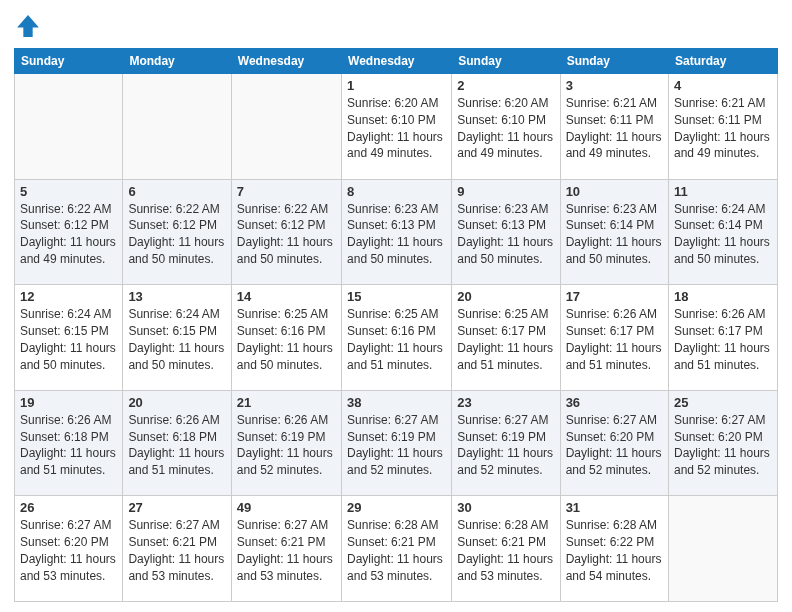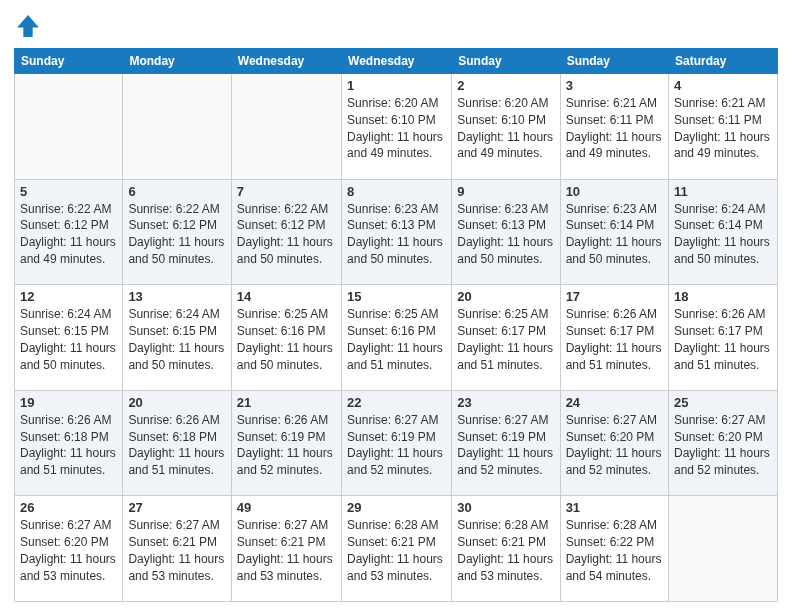--- a/index.html
+++ b/index.html
@@ -226,29 +226,29 @@
           </td>
           <td>
             <span class="day-number">20</span>
             <div class="day-info">Sunrise: 6:26 AM<br>Sunset: 6:18 PM<br>Daylight: 11 hours and 51 minutes.</div>
           </td>
           <td>
             <span class="day-number">21</span>
             <div class="day-info">Sunrise: 6:26 AM<br>Sunset: 6:19 PM<br>Daylight: 11 hours and 52 minutes.</div>
           </td>
           <td>
-            <span class="day-number">22</span>
+            <span class="day-number">38</span>
             <div class="day-info">Sunrise: 6:27 AM<br>Sunset: 6:19 PM<br>Daylight: 11 hours and 52 minutes.</div>
           </td>
           <td>
             <span class="day-number">23</span>
             <div class="day-info">Sunrise: 6:27 AM<br>Sunset: 6:19 PM<br>Daylight: 11 hours and 52 minutes.</div>
           </td>
           <td>
-            <span class="day-number">24</span>
+            <span class="day-number">36</span>
             <div class="day-info">Sunrise: 6:27 AM<br>Sunset: 6:20 PM<br>Daylight: 11 hours and 52 minutes.</div>
           </td>
           <td>
             <span class="day-number">25</span>
             <div class="day-info">Sunrise: 6:27 AM<br>Sunset: 6:20 PM<br>Daylight: 11 hours and 52 minutes.</div>
           </td>
         </tr>
         <tr>
           <td>
             <span class="day-number">26</span>

